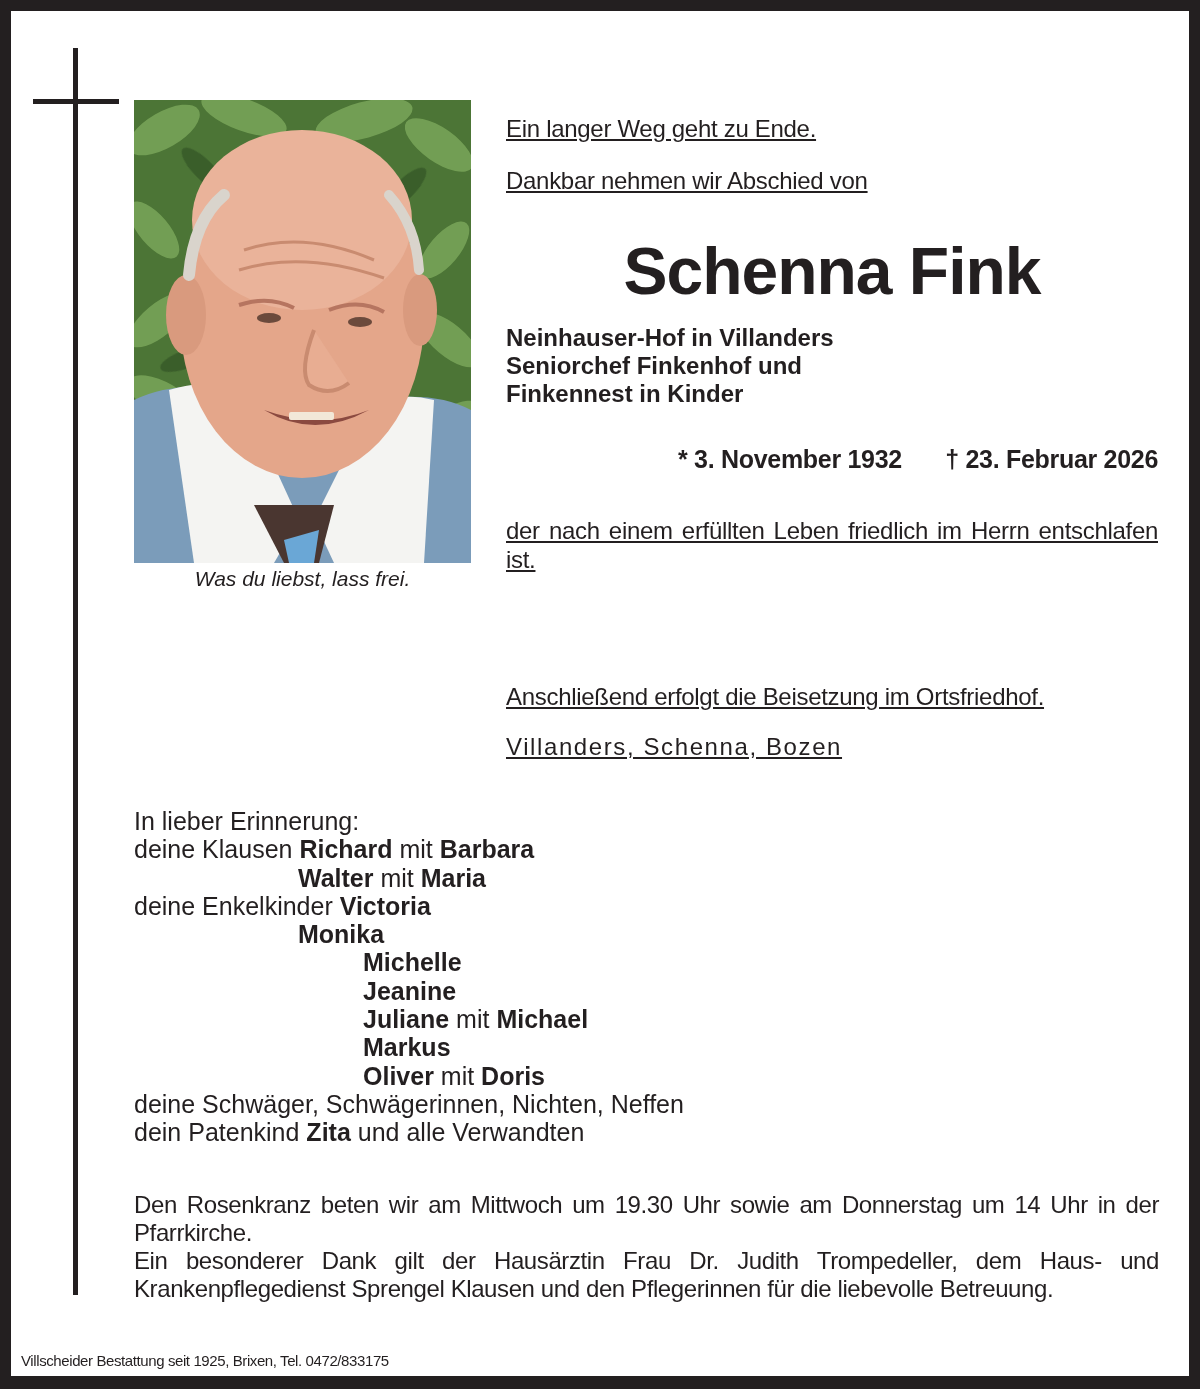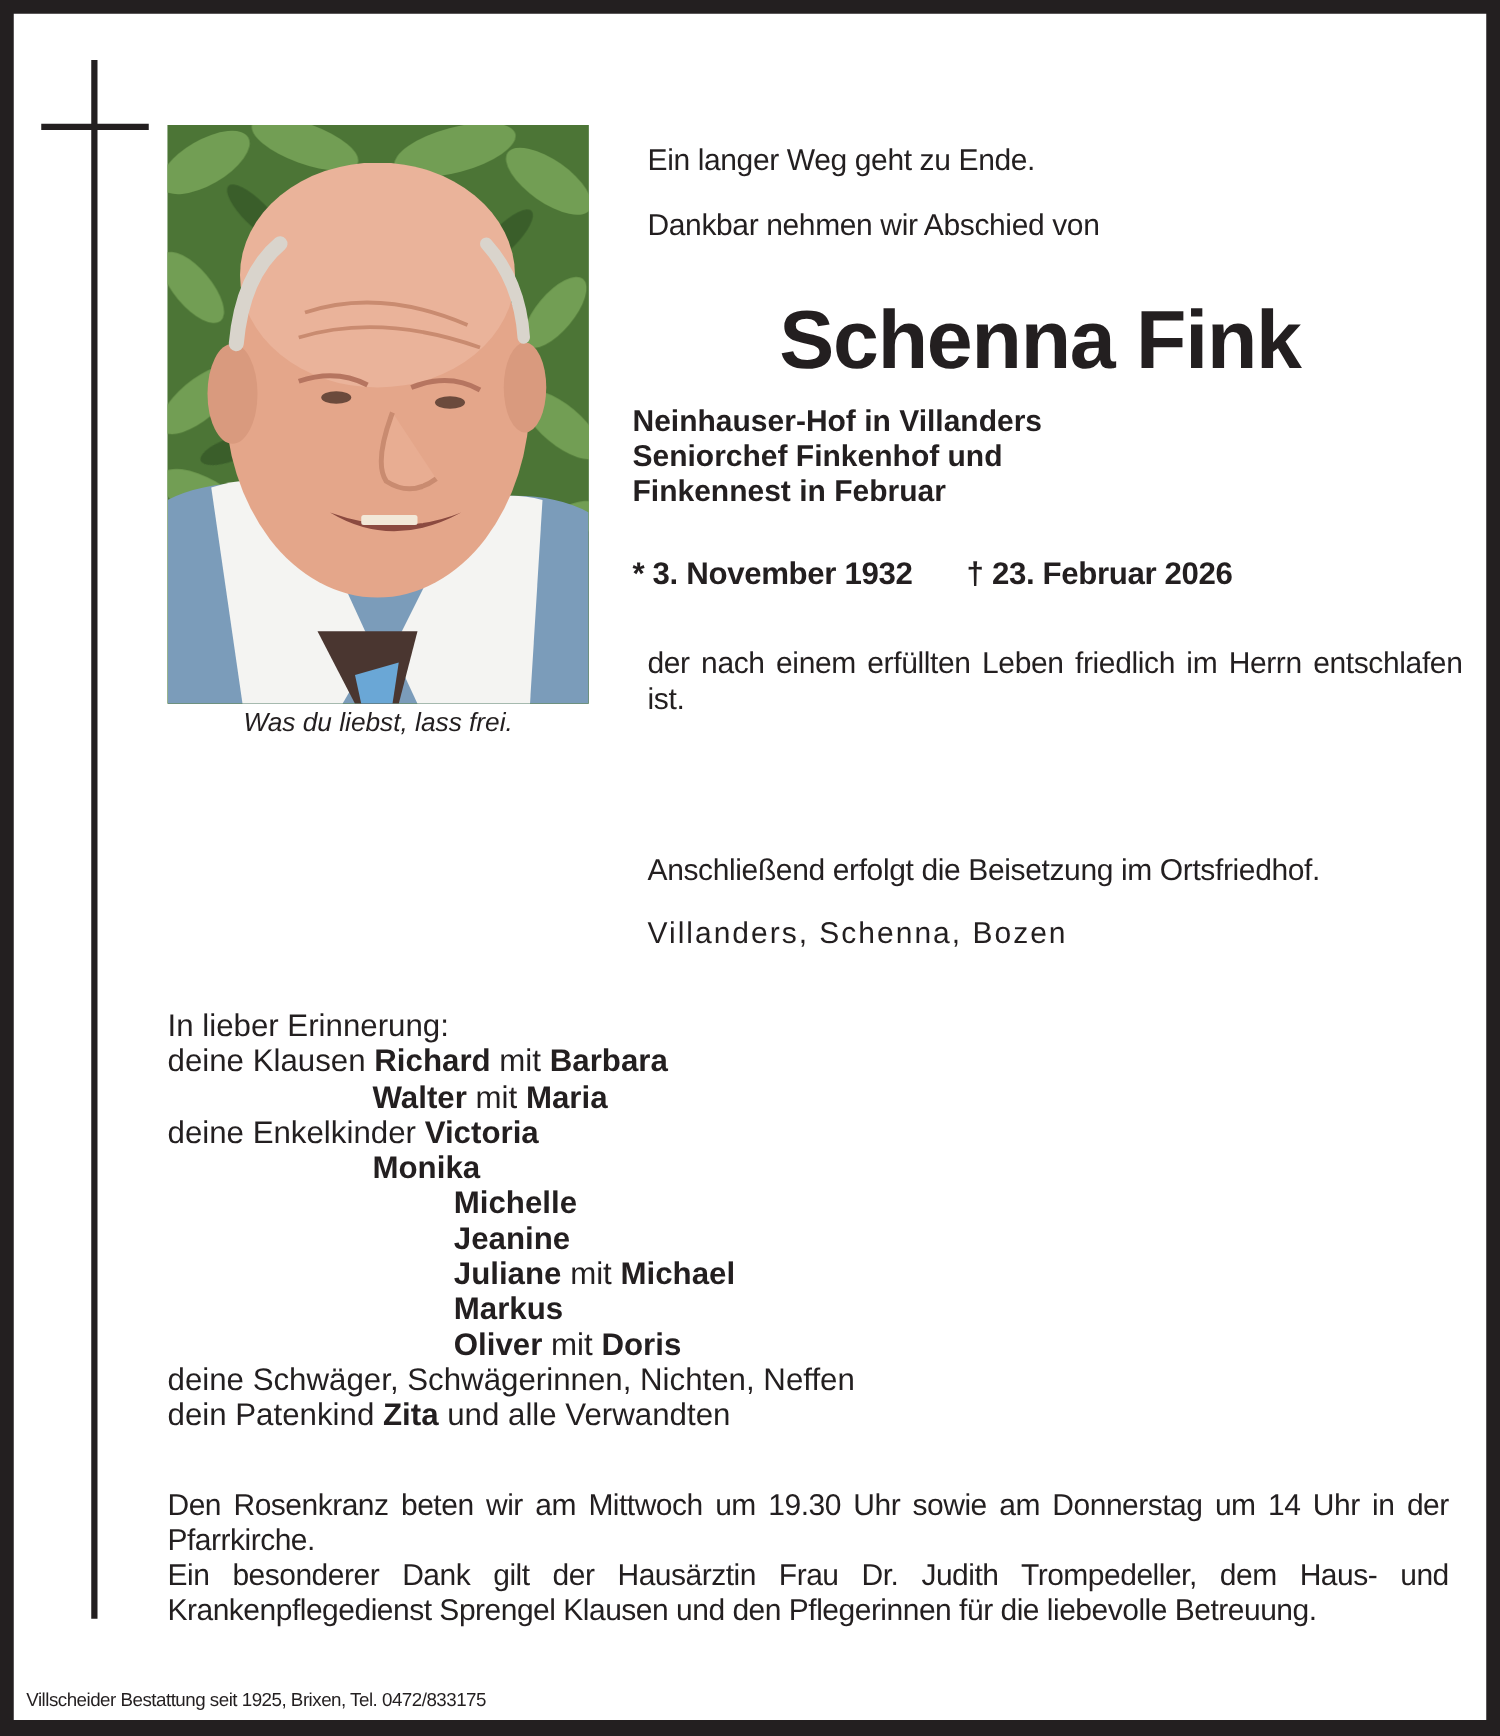--- a/index.html
+++ b/index.html
@@ -5,26 +5,26 @@
     html, body { margin: 0; padding: 0; background: #231f20; }
     body { width: 1200px; height: 1389px; position: relative; overflow: hidden; font-family: "Liberation Sans", sans-serif; color: #231f20; }
     .sheet { position: absolute; left: 11px; top: 11px; width: 1178px; height: 1365px; background: #ffffff; }
     .abs { position: absolute; }
     .cross-v { left: 62px; top: 37px; width: 5px; height: 1247px; background: #231f20; }
     .cross-h { left: 22px; top: 88px; width: 86px; height: 5px; background: #231f20; }
 
     .photo { left: 123px; top: 89px; width: 337px; height: 463px; overflow: hidden; background: #4f7a3c; }
     .caption { left: 123px; top: 556px; width: 337px; text-align: center; font-style: italic; font-size: 21px; }
 
-    .right-col { left: 507px; width: 652px; }
+    .right-col { left: 495px; width: 652px; text-decoration: underline; }
     .intro1 { top: 104px; font-size: 24px; letter-spacing: -0.3px; }
     .intro2 { top: 156px; font-size: 24px; letter-spacing: -0.3px; }
     .name { left: 495px; top: 222px; width: 652px; text-align: center; font-weight: bold; font-size: 66px; letter-spacing: -1px; }
     .subtitle { left: 495px; top: 313px; width: 652px; text-align: left; font-weight: bold; font-size: 24px; line-height: 28px; }
-    .dates { left: 495px; top: 434px; width: 652px; text-align: left; font-weight: bold; font-size: 25px; letter-spacing: -0.3px; }
+    .dates { left: 495px; top: 434px; width: 652px; text-align: right; font-weight: bold; font-size: 25px; letter-spacing: -0.3px; }
     .dates .gap { display: inline-block; width: 30px; }
     .para { font-size: 24px; line-height: 29px; text-align: justify; text-align-last: left; letter-spacing: -0.3px; }
     .p1 { top: 505px; }
     .p2 { top: 576px; }
     .p3 { top: 671px; }
     .places { top: 722px; font-size: 24px; letter-spacing: 1.6px; }
 
     .family { left: 123px; top: 796px; font-size: 25px; line-height: 28.3px; }
     .family .row { white-space: nowrap; height: 28.3px; }
     .family b { font-weight: bold; }
@@ -89,21 +89,21 @@
   <div class="abs caption">Was du liebst, lass frei.</div>
 
   <div class="abs right-col intro1">Ein langer Weg geht zu Ende.</div>
   <div class="abs right-col intro2">Dankbar nehmen wir Abschied von</div>
 
   <div class="abs name">Schenna Fink</div>
 
   <div class="abs subtitle">
     <div>Neinhauser-Hof in Villanders</div>
     <div>Seniorchef Finkenhof und</div>
-    <div>Finkennest in Februar</div>
+    <div>Finkennest in Kinder</div>
   </div>
 
   <div class="abs dates">
     <span>*</span>
     <span>3. November 1932</span>
     <span class="gap"></span>
     <span>†</span>
     <span>23. Februar 2026</span>
   </div>
 

